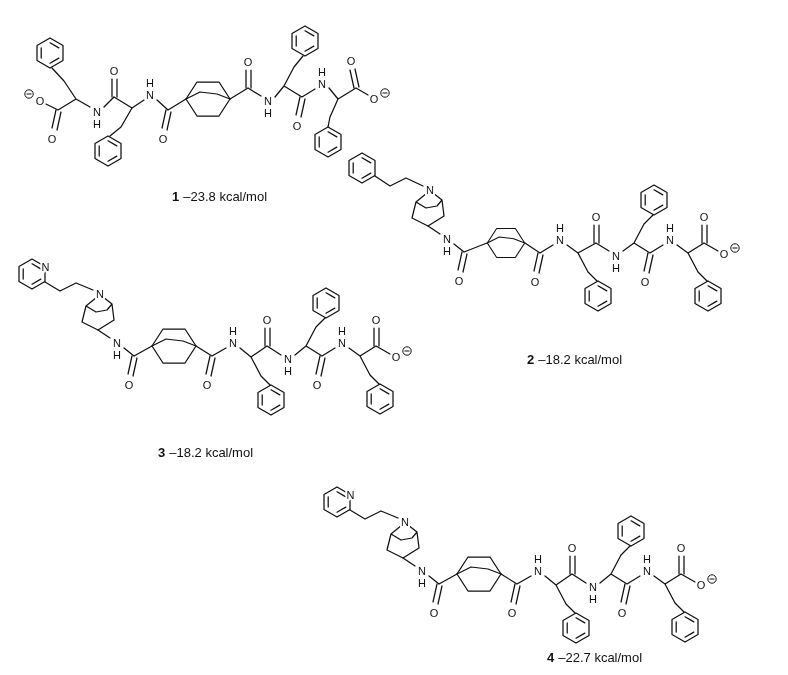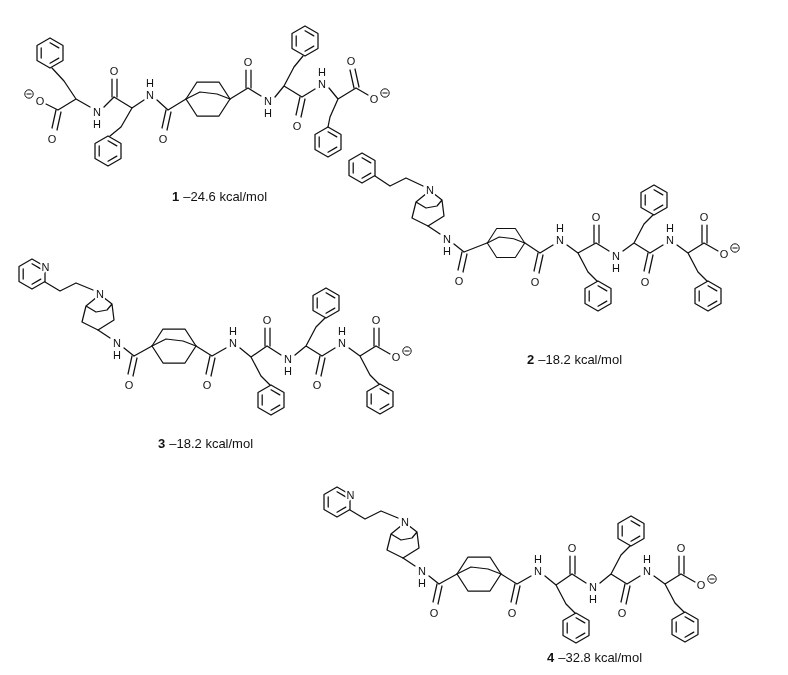--- a/index.html
+++ b/index.html
@@ -193,25 +193,25 @@
           <line x1="732.5" y1="248" x2="737.5" y2="248"></line>
     </g>
   </g>
 
   <use href="#molB"></use>
 
   <use href="#molB" transform="translate(305,228)"></use>
 </svg>
 
 <div class="caption" style="left:172px;top:189px">
-  <b>1</b><span>–24.6 kcal/mol</span>
+  <b>1</b><span>–23.8 kcal/mol</span>
 </div>
 <div class="caption" style="left:527px;top:352px">
   <b>2</b><span>–18.2 kcal/mol</span>
 </div>
-<div class="caption" style="left:158px;top:436px">
+<div class="caption" style="left:158px;top:445px">
   <b>3</b><span>–18.2 kcal/mol</span>
 </div>
 <div class="caption" style="left:547px;top:650px">
-  <b>4</b><span>–32.8 kcal/mol</span>
+  <b>4</b><span>–22.7 kcal/mol</span>
 </div>
 
 </div>
 
 </body></html>

